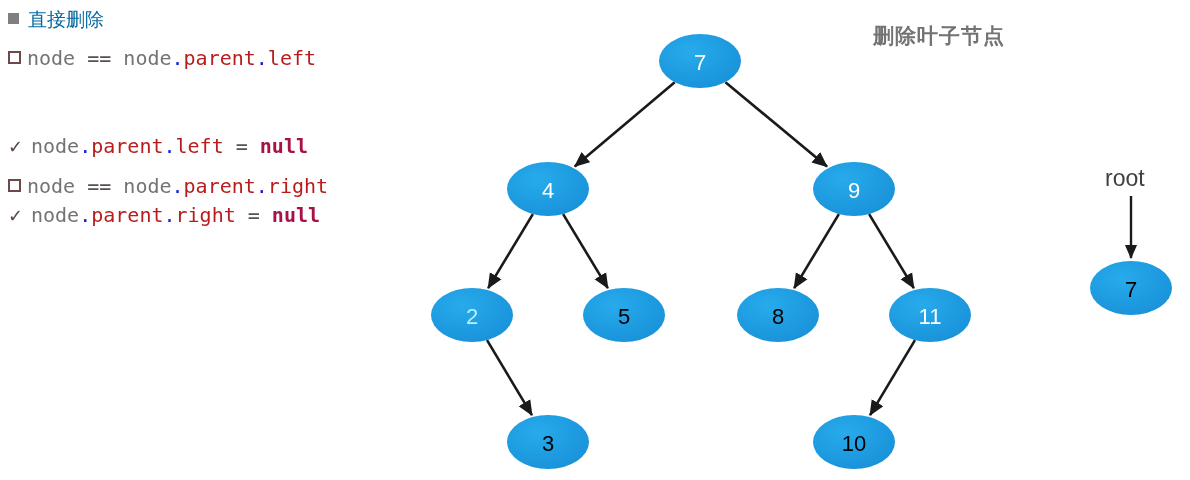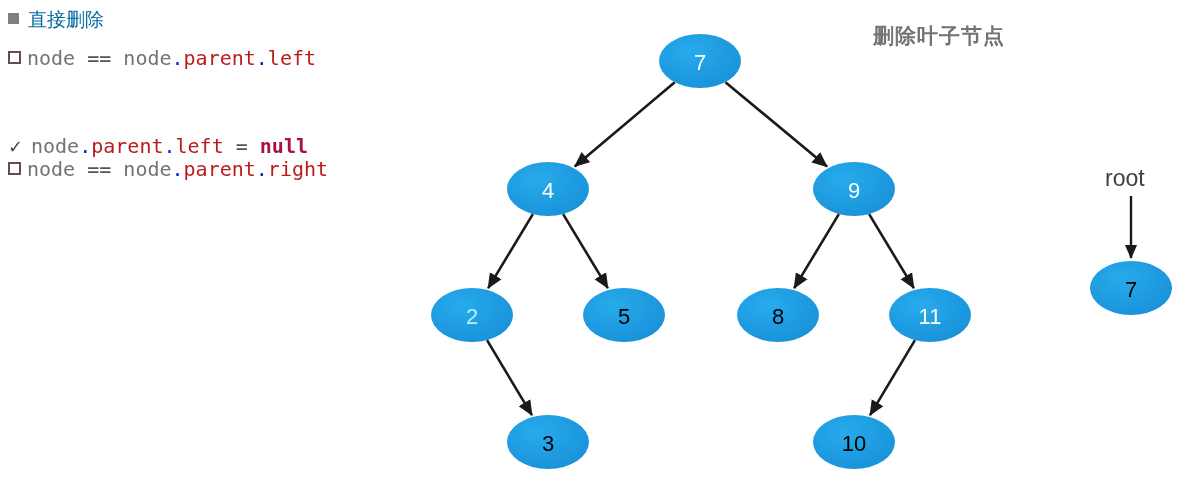--- a/index.html
+++ b/index.html
@@ -128,22 +128,25 @@
     <span class="sq-bullet"></span><span class="heading-cn">直接删除</span>
   </div>
 
   <div class="code-line" style="top:48px;">
     <span class="box-bullet"></span><span><span class="t-plain">node </span><span class="t-op">== </span><span class="t-plain">node</span><span class="t-dot">.</span><span class="t-blue">parent</span><span class="t-dot">.</span><span class="t-blue">left</span></span>
   </div>
   <div class="code-line" style="top:88px;margin-top:48px;">
     <span class="check-bullet check-dark">✓</span><span><span class="t-plain">node</span><span class="t-dot">.</span><span class="t-blue">parent</span><span class="t-dot">.</span><span class="t-blue">left</span><span class="t-op"> = </span><span class="t-null">null</span></span>
   </div>
 
-  <div class="code-line" style="top:159px;">
+  <div class="code-line" style="top:176px;">
     <span class="box-bullet"></span><span><span class="t-plain">node </span><span class="t-op">== </span><span class="t-plain">node</span><span class="t-dot">.</span><span class="t-blue">parent</span><span class="t-dot">.</span><span class="t-blue">right</span></span>
+  </div>
+  <div class="code-line" style="top:205px;">
+    <span class="check-bullet check-dark">✓</span><span><span class="t-plain">node</span><span class="t-dot">.</span><span class="t-blue">parent</span><span class="t-dot">.</span><span class="t-blue">right</span><span class="t-op"> = </span><span class="t-null">null</span></span>
   </div>
 
 </div>
 
 <div id="red-title">删除叶子节点</div>
 
 <svg id="tree-svg" viewBox="0 0 1190 480">
   <defs>
     <marker id="arrowhead" markerWidth="7" markerHeight="7" refX="5.6" refY="3" orient="auto">
       <path d="M0,0.4 L6,3 L0,5.6 z" fill="#1a1a1a"></path>

